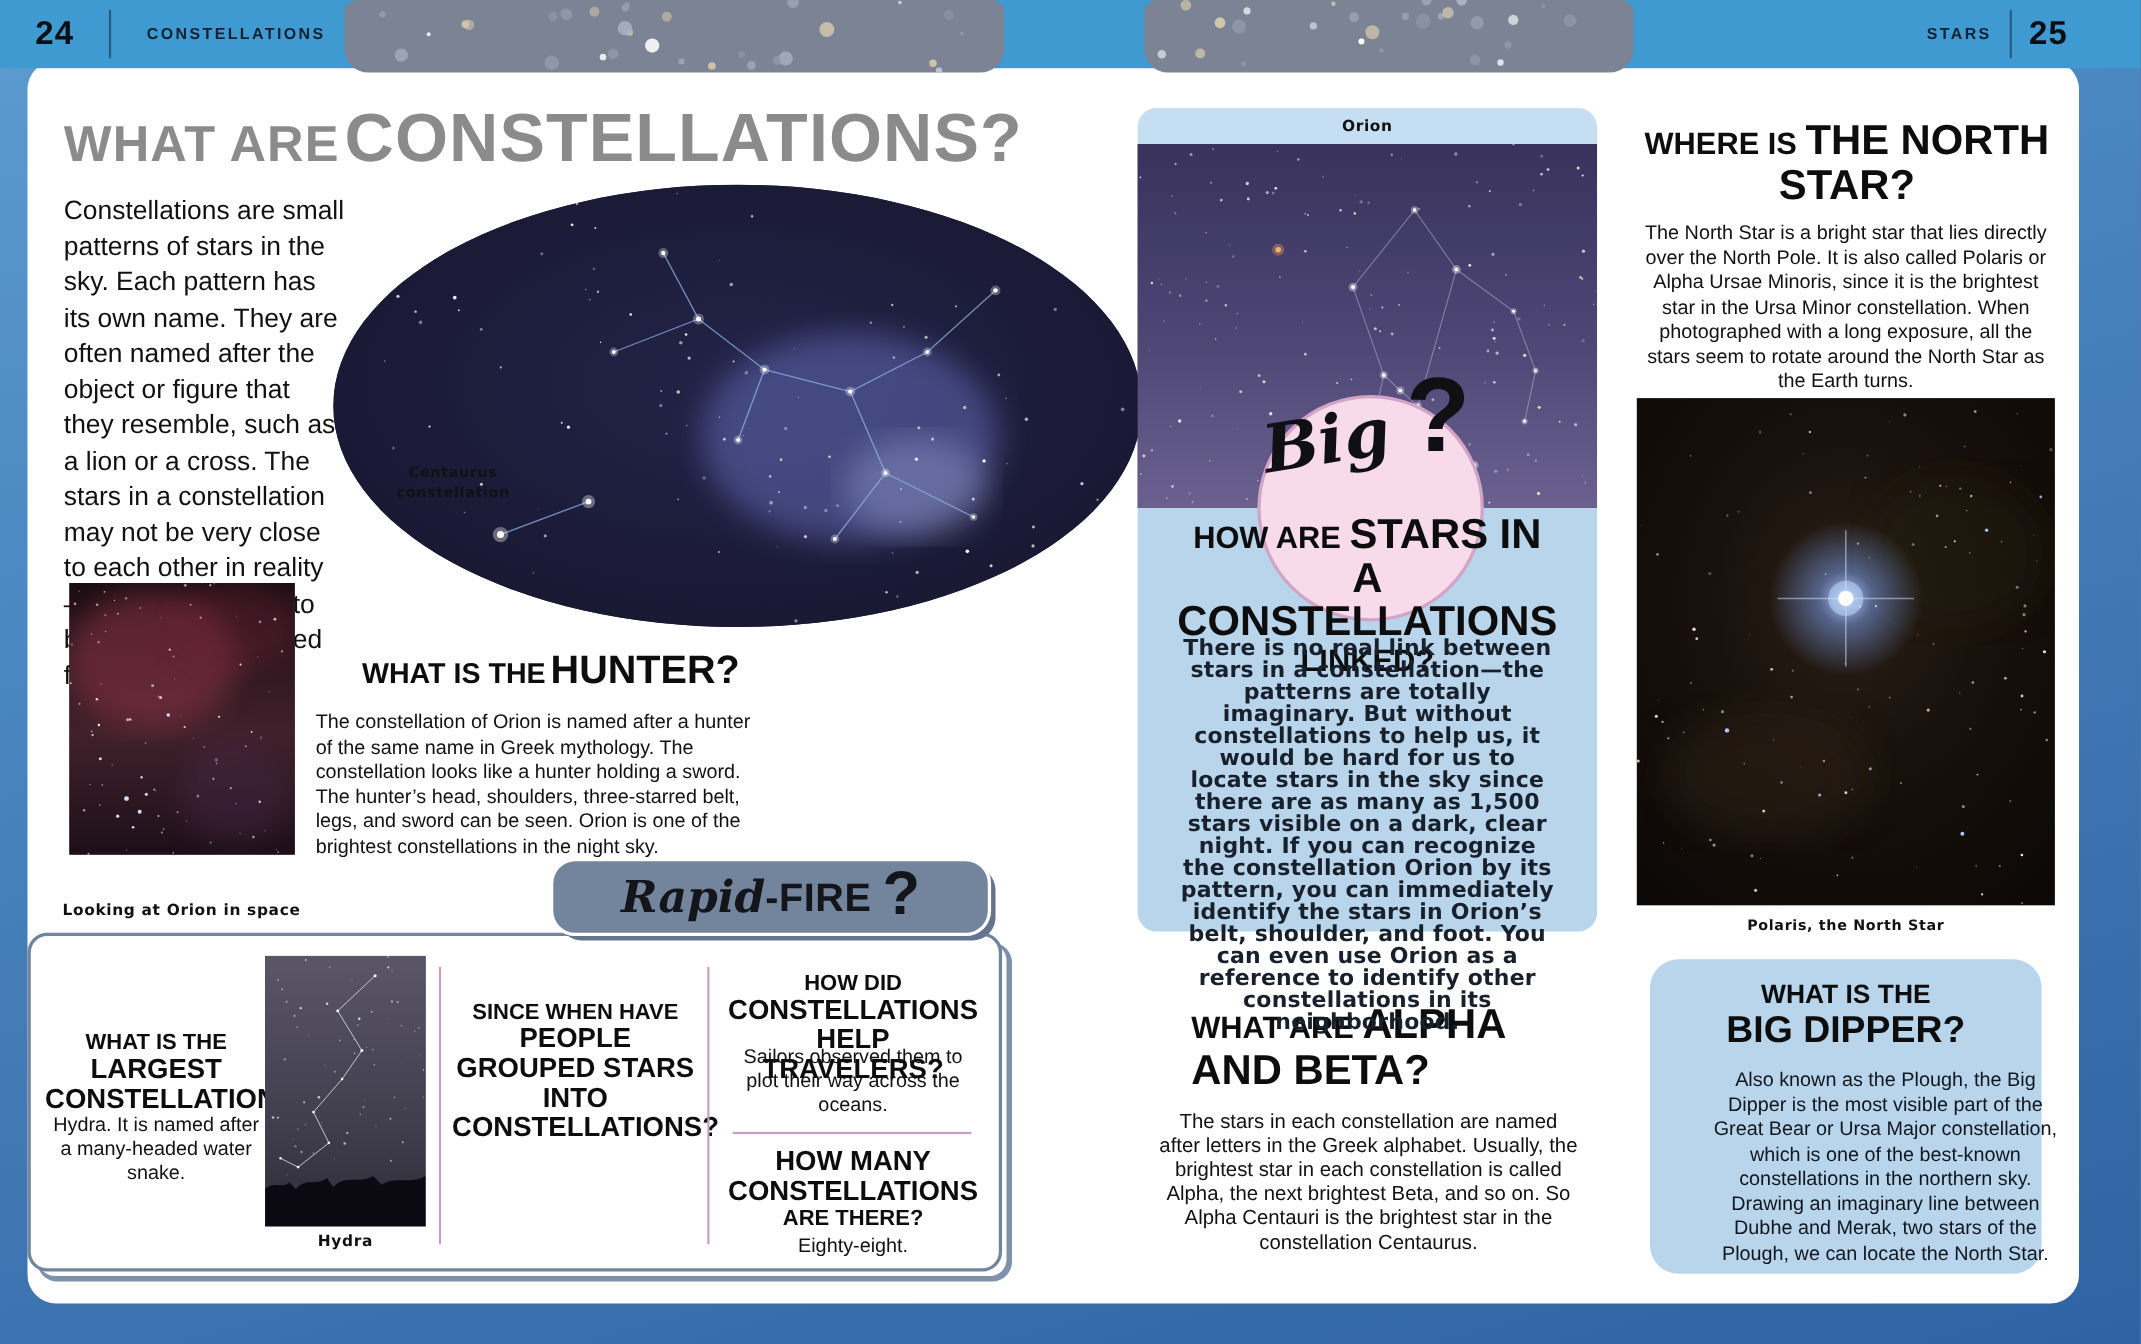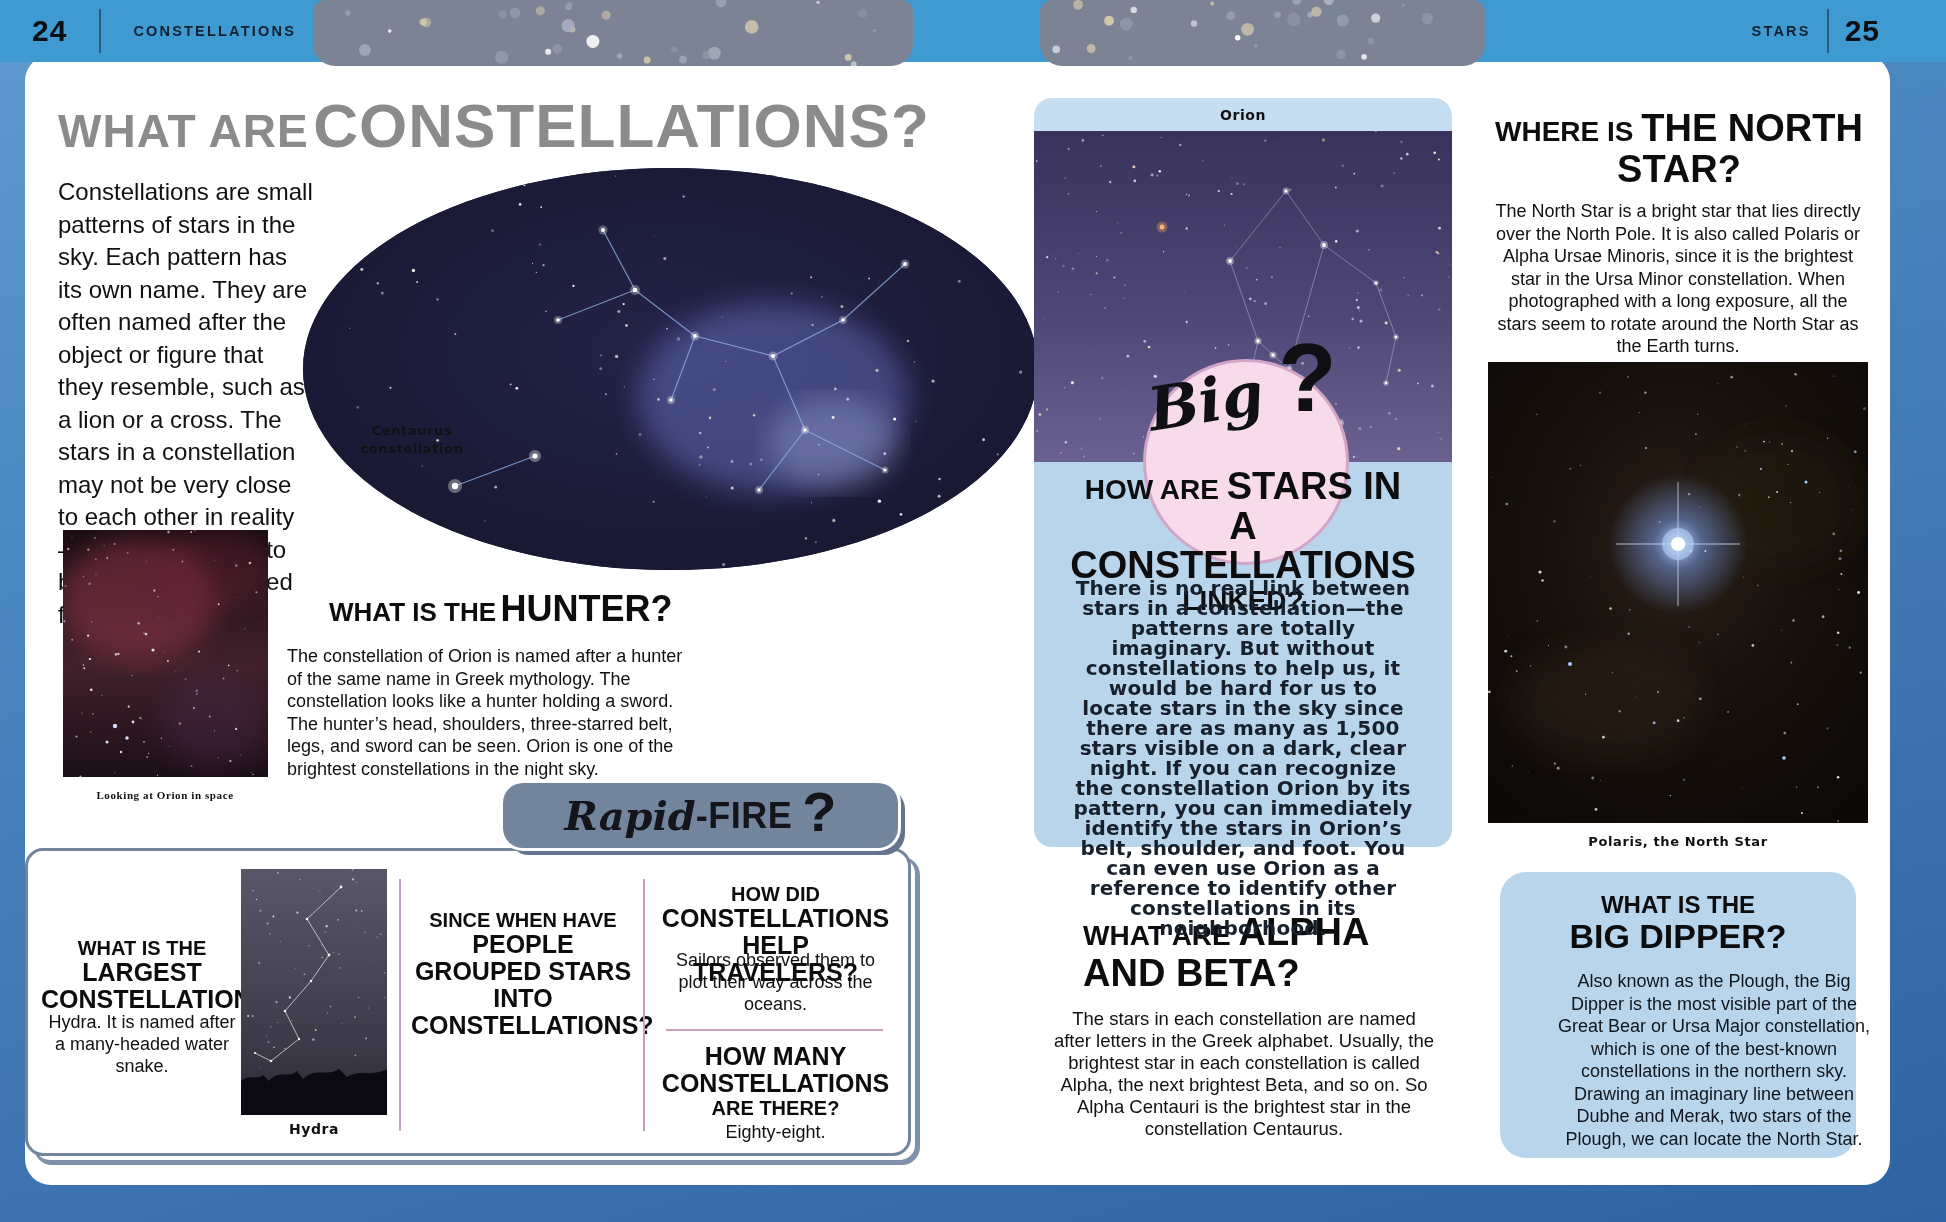--- a/index.html
+++ b/index.html
@@ -25,21 +25,21 @@
   .centered{text-align:center;}
   .caption{font-family:"DejaVu Sans",sans-serif;font-weight:700;color:#111;letter-spacing:.6px;}
   
   .main-title{left:58px;top:90px;white-space:nowrap;color:var(--c-title-gray,#8b8b8b);}
   .main-title .t-small{font-size:46px;font-weight:800;letter-spacing:1px;}
   .main-title .t-big{font-size:62px;font-weight:800;letter-spacing:1px;}
   .intro{left:58px;top:176px;width:256px;font-size:24px;line-height:32.5px;color:#111;}
   .centaurus{left:303px;top:168px;width:735px;height:402px;border-radius:50%;overflow:hidden;background:#181830;}
   .centaurus-cap{left:350px;top:422px;width:124px;font-size:13px;line-height:1.4;}
   .orion-space{left:63px;top:530px;width:205px;height:247px;overflow:hidden;background:#200f15;}
-  .orion-space-cap{left:45px;top:789px;width:240px;font-size:11px;font-family:Liberation Serif, serif;}
+  .orion-space-cap{left:45px;top:820px;width:240px;font-size:14px;}
   .hunter-head{left:287px;top:588px;white-space:nowrap;margin-left:42px;}
   .hunter-head .hd-small{font-size:26px;}
   .hunter-head .hd-big{font-size:36px;}
   .hunter-body{left:287px;top:645px;width:400px;font-size:18px;line-height:22.5px;color:#111;}
   
   .rapid-box{left:503px;top:783px;width:395px;height:65px;background:var(--c-slate,#73849d);border-radius:20px;z-index:7;
     display:flex;align-items:center;justify-content:center;box-shadow:0 0 0 3px #ffffff,6px 6px 0 1px #64748c;}
   .rapid-script{font-family:"DejaVu Serif",serif;font-style:italic;font-weight:700;font-size:40px;color:#13151a;}
   .rapid-bold{font-size:36px;font-weight:800;color:#13151a;letter-spacing:.5px;}
   .rapid-q{font-size:56px;font-weight:800;color:#13151a;margin-left:10px;position:relative;top:-4px;}

